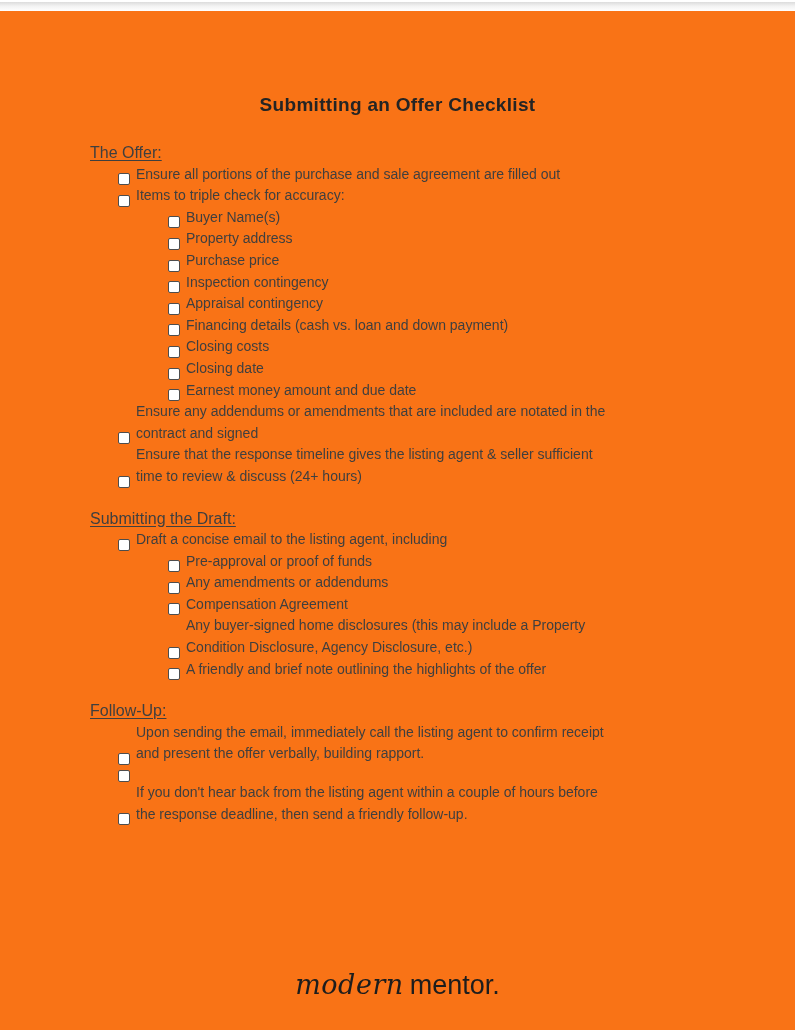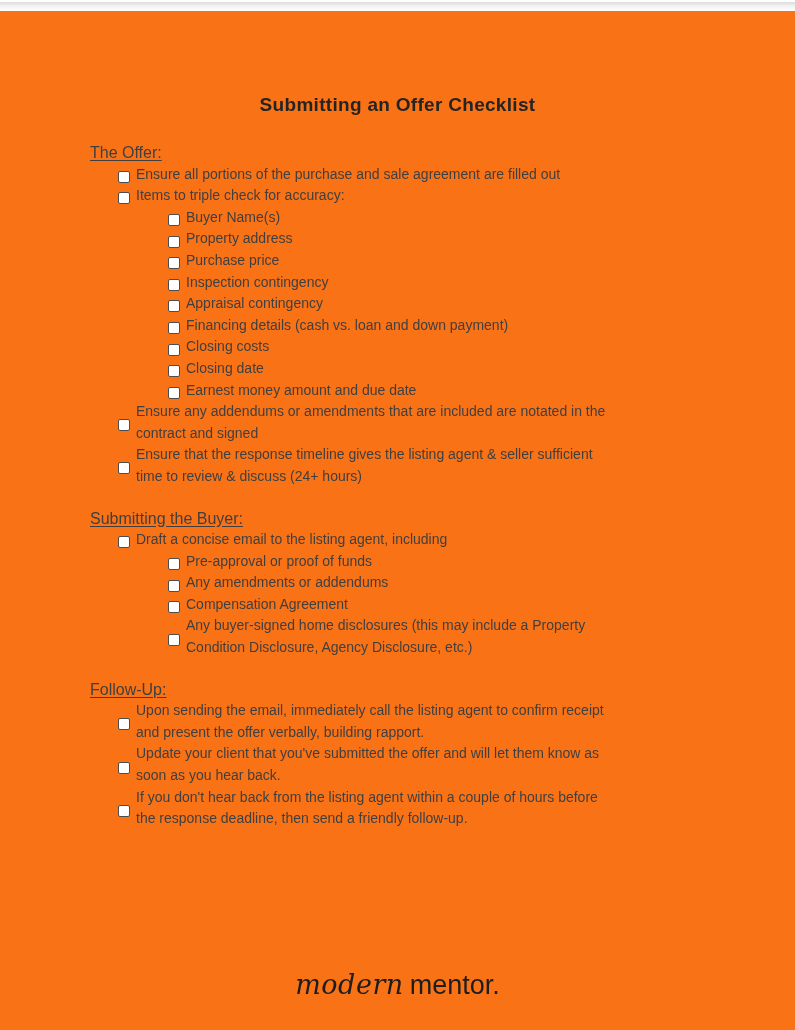--- a/index.html
+++ b/index.html
@@ -34,21 +34,21 @@
   .section + .section { margin-top: 20px; }
   .section-heading {
     font-size: 16px;
     line-height: 21.6px;
     text-decoration: underline;
     text-underline-offset: 2px;
     color: #3f3f3f;
   }
   .item {
     display: flex;
-    align-items: center;
+    align-items: flex-end;
     font-size: 14px;
     line-height: 21.6px;
   }
   .item.level1 { padding-left: 28px; }
   .item.level2 { padding-left: 78px; }
   .checkbox {
     flex: 0 0 auto;
     width: 12px;
     height: 12px;
     border: 1.5px solid #4d4d4d;
@@ -139,21 +139,21 @@
             <span class="item-text">Ensure any addendums or amendments that are included are notated in the
 contract and signed</span>
           </div>
           <div class="item level1">
             <span class="checkbox"></span>
             <span class="item-text">Ensure that the response timeline gives the listing agent &amp; seller sufficient
 time to review &amp; discuss (24+ hours)</span>
           </div>
         </section>
         <section class="section">
-          <div class="section-heading">Submitting the Buyer:</div>
+          <div class="section-heading">Submitting the Draft:</div>
           <div class="item level1">
             <span class="checkbox"></span>
             <span class="item-text">Draft a concise email to the listing agent, including</span>
           </div>
           <div class="item level2">
             <span class="checkbox"></span>
             <span class="item-text">Pre-approval or proof of funds</span>
           </div>
           <div class="item level2">
             <span class="checkbox"></span>
@@ -161,32 +161,34 @@
           </div>
           <div class="item level2">
             <span class="checkbox"></span>
             <span class="item-text">Compensation Agreement</span>
           </div>
           <div class="item level2">
             <span class="checkbox"></span>
             <span class="item-text">Any buyer-signed home disclosures (this may include a Property
 Condition Disclosure, Agency Disclosure, etc.)</span>
           </div>
+          <div class="item level2">
+            <span class="checkbox"></span>
+            <span class="item-text">A friendly and brief note outlining the highlights of the offer</span>
+          </div>
         </section>
         <section class="section">
           <div class="section-heading">Follow-Up:</div>
           <div class="item level1">
             <span class="checkbox"></span>
             <span class="item-text">Upon sending the email, immediately call the listing agent to confirm receipt
 and present the offer verbally, building rapport.</span>
           </div>
           <div class="item level1">
             <span class="checkbox"></span>
-            <span class="item-text">Update your client that you've submitted the offer and will let them know as
-soon as you hear back.</span>
           </div>
           <div class="item level1">
             <span class="checkbox"></span>
             <span class="item-text">If you don't hear back from the listing agent within a couple of hours before
 the response deadline, then send a friendly follow-up.</span>
           </div>
         </section>
       </div>
   </div>
   <div class="footer">

